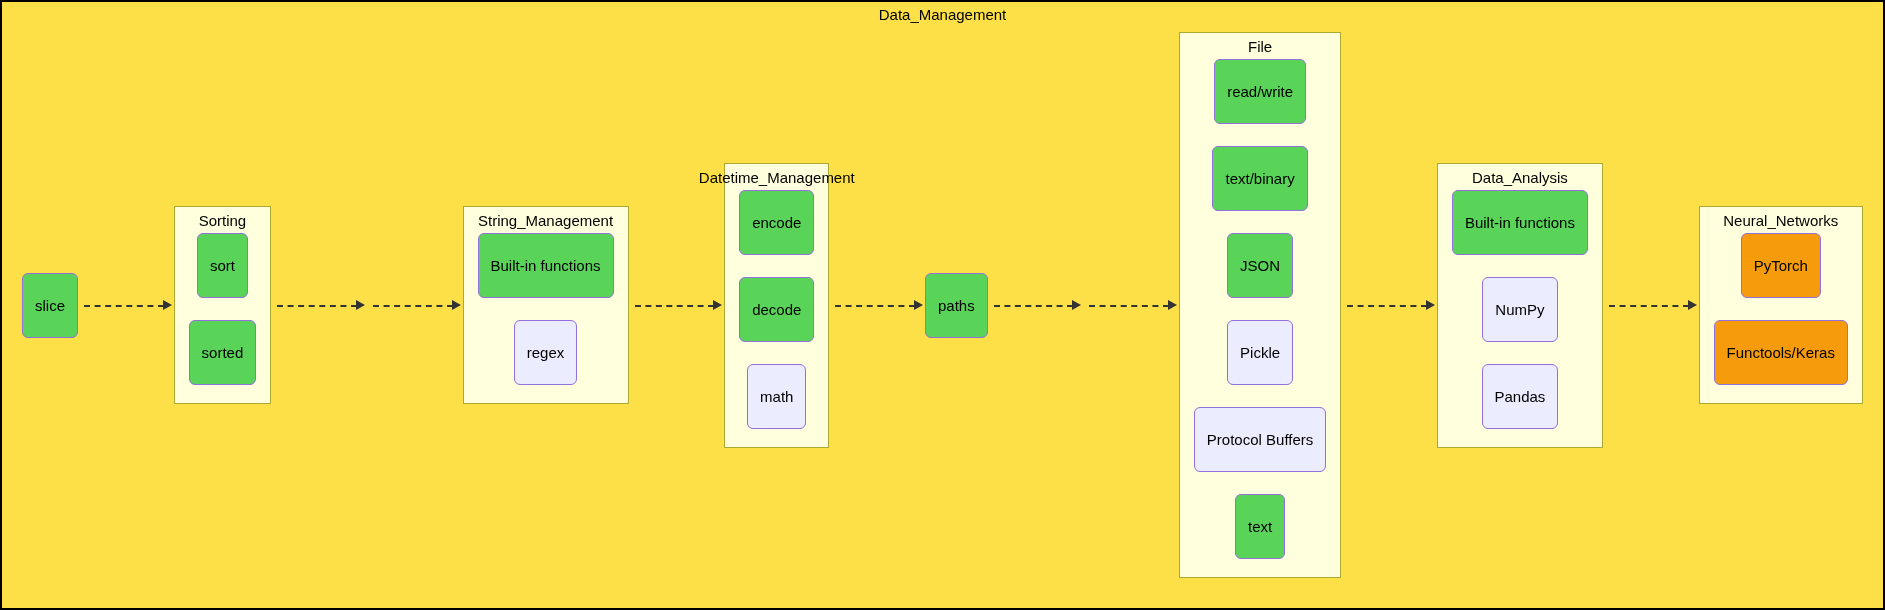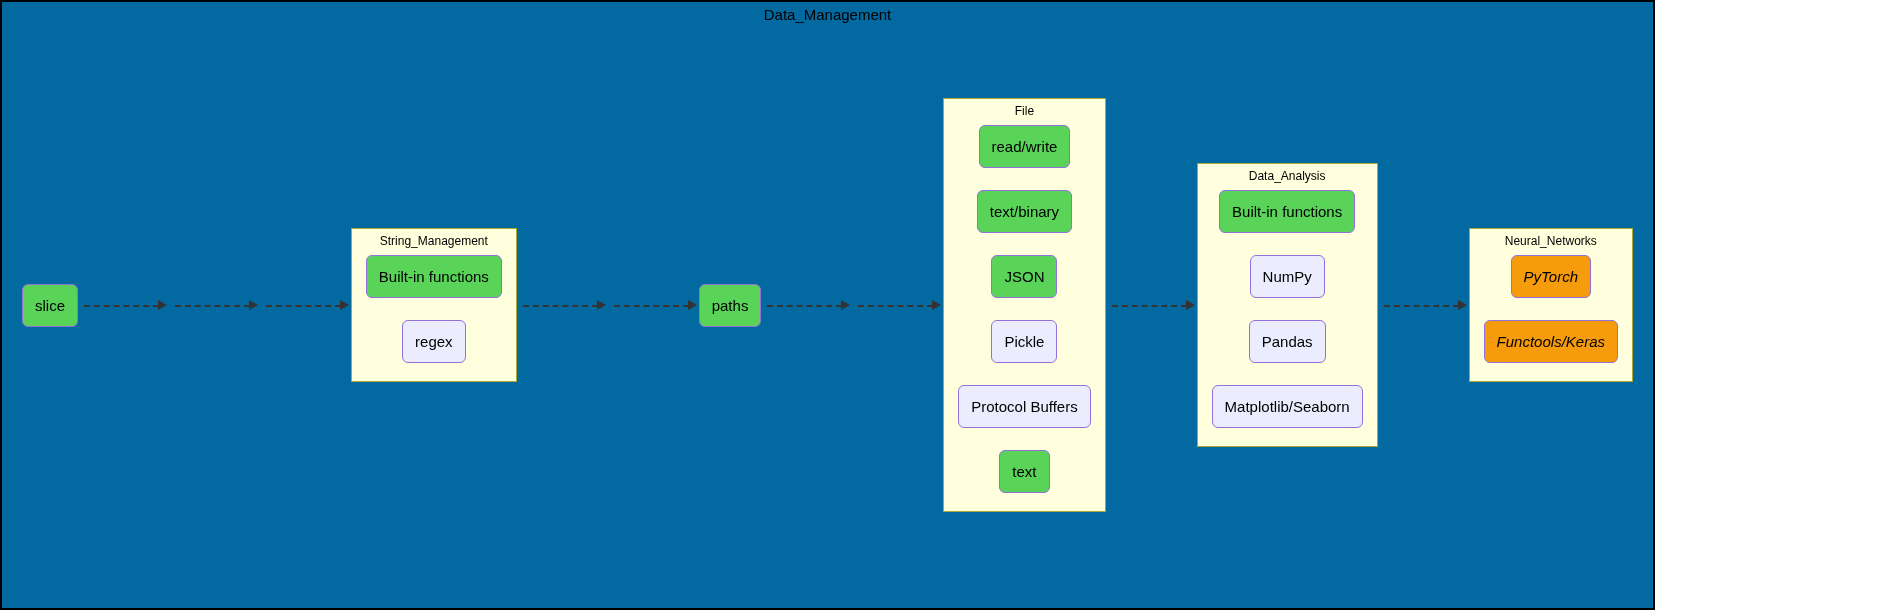--- a/index.html
+++ b/index.html
@@ -4,23 +4,23 @@
 <style>
   * { box-sizing: border-box; }
   body {
     margin: 0;
     padding: 0;
     font-family: "Trebuchet MS", "Lucida Sans Unicode", Arial, sans-serif;
     background: #fff;
   }
   .outer {
     position: relative;
-    width: 1655px;
+    width: 1885px;
     height: 610px;
-    background: #0369a1;
+    background: #fde047;
     border: 2px solid #000;
   }
   .outer-label {
     position: absolute;
     top: 4px;
     left: 50%;
     transform: translateX(-50%);
     font-size: 15px;
     color: #000;
   }
@@ -31,46 +31,46 @@
     width: 100%;
     transform: translateY(-50%);
     display: flex;
     align-items: center;
     padding: 0 20px;
   }
   .node {
     background: #ececff;
     border: 1px solid #9370db;
     border-radius: 6px;
-    padding: 12px 12px;
+    padding: 23px 12px;
     font-size: 15px;
     color: #000;
     white-space: nowrap;
     text-align: center;
     display: inline-block;
   }
   .node.green  { background: #59d459; }
-  .node.orange { background: #f59b0c; font-style: italic; }
+  .node.orange { background: #f59b0c; }
   .group {
     border: 1px solid #aaaa33;
     background: #ffffde;
     padding: 26px 14px 18px 14px;
     position: relative;
     display: flex;
     flex-direction: column;
     align-items: center;
     gap: 22px;
     flex: 0 0 auto;
   }
   .group-label {
     position: absolute;
     top: 5px;
     left: 50%;
     transform: translateX(-50%);
-    font-size: 12px;
+    font-size: 15px;
     color: #000;
     white-space: nowrap;
   }
   .arrow {
     flex: 1 1 30px;
     min-width: 30px;
     height: 1px;
     position: relative;
     display: flex;
     align-items: center;
@@ -100,31 +100,42 @@
 <body>
 
 <div class="outer">
   <div class="outer-label">Data_Management</div>
 
   <div class="row">
 
     <div class="node green">slice</div>
     <div class="arrow"></div>
 
+    <div class="group">
+      <div class="group-label">Sorting</div>
+      <div class="node green">sort</div>
+      <div class="node green">sorted</div>
+    </div>
     <div class="arrow"></div>
 
     <div class="arrow"></div>
 
     <div class="group">
       <div class="group-label">String_Management</div>
       <div class="node green">Built-in functions</div>
       <div class="node">regex</div>
     </div>
     <div class="arrow"></div>
 
+    <div class="group">
+      <div class="group-label">Datetime_Management</div>
+      <div class="node green">encode</div>
+      <div class="node green">decode</div>
+      <div class="node">math</div>
+    </div>
     <div class="arrow"></div>
 
     <div class="node green">paths</div>
     <div class="arrow"></div>
 
     <div class="arrow"></div>
 
     <div class="group">
       <div class="group-label">File</div>
       <div class="node green">read/write</div>
@@ -134,21 +145,20 @@
       <div class="node">Protocol Buffers</div>
       <div class="node green">text</div>
     </div>
     <div class="arrow"></div>
 
     <div class="group">
       <div class="group-label">Data_Analysis</div>
       <div class="node green">Built-in functions</div>
       <div class="node">NumPy</div>
       <div class="node">Pandas</div>
-      <div class="node">Matplotlib/Seaborn</div>
     </div>
     <div class="arrow"></div>
 
     <div class="group">
       <div class="group-label">Neural_Networks</div>
       <div class="node orange">PyTorch</div>
       <div class="node orange">Functools/Keras</div>
     </div>
 
   </div>

